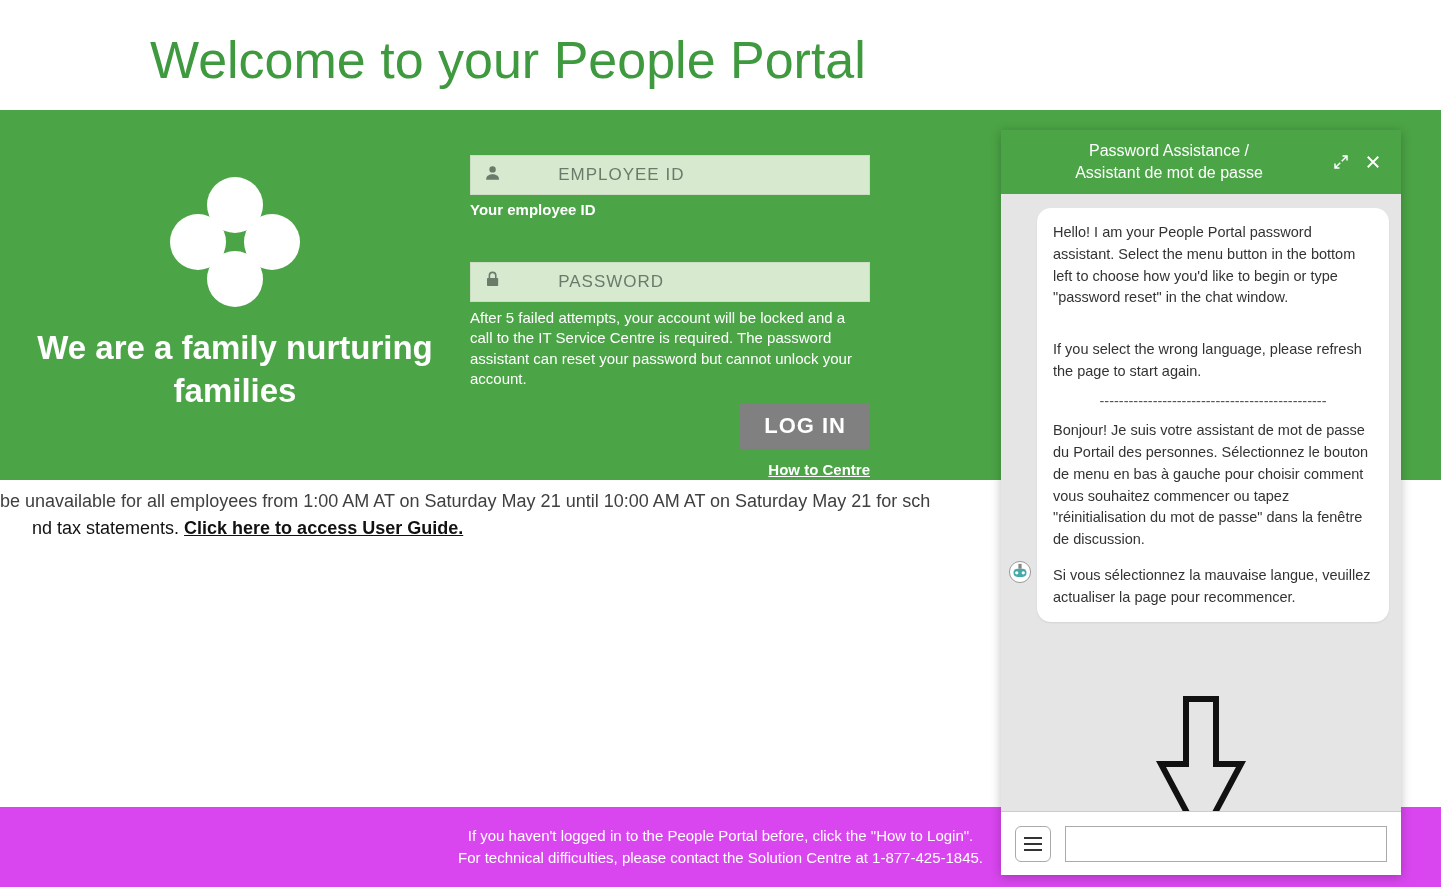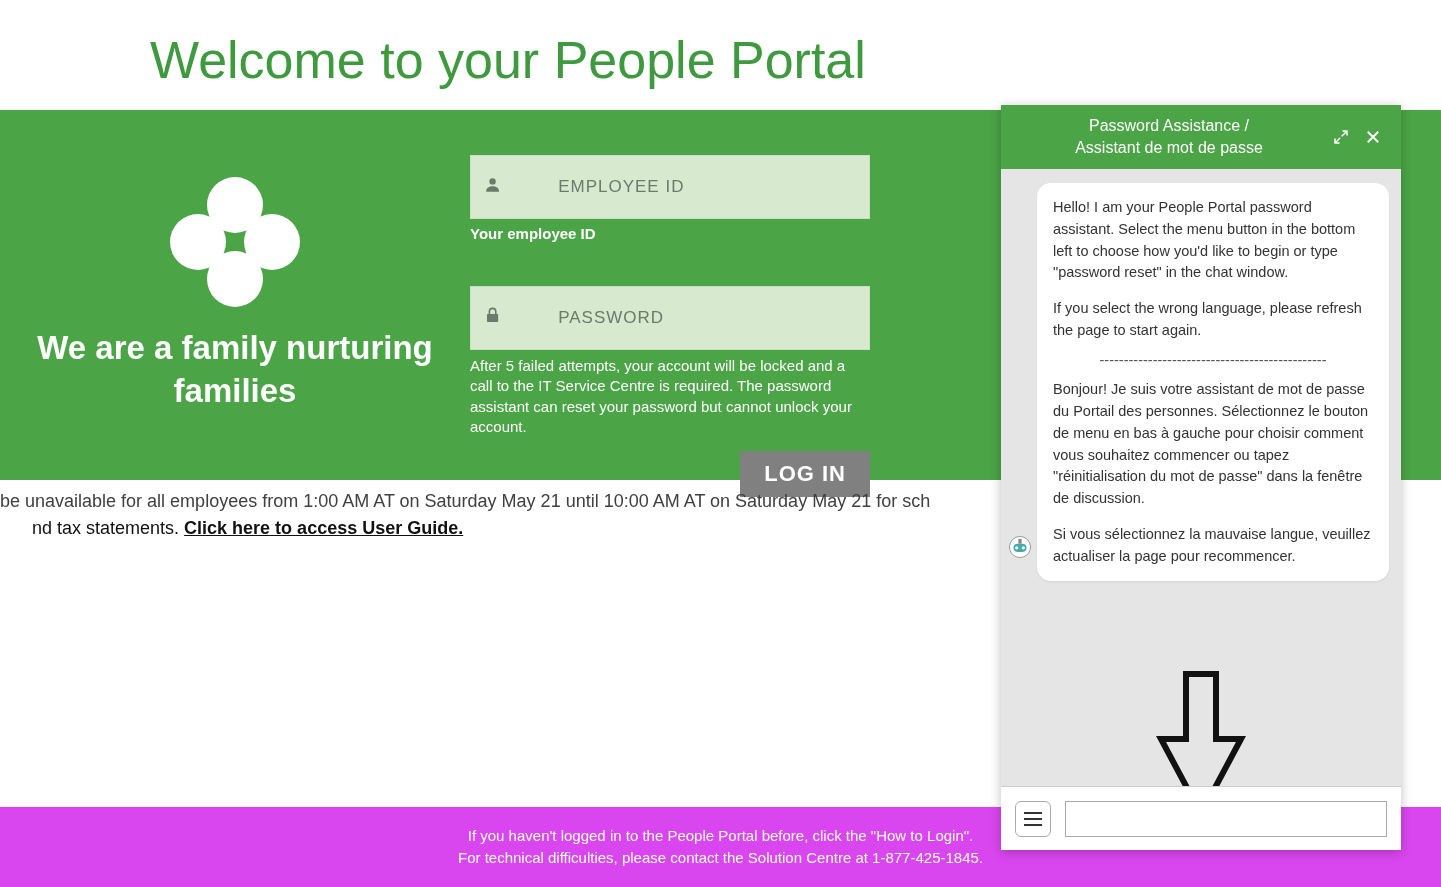--- a/index.html
+++ b/index.html
@@ -47,21 +47,21 @@
   }
   .hero-right {
     flex:0 0 520px;
     padding-top:45px;
   }
   .field {
     display:flex;
     align-items:center;
     background:#d7e9cf;
     width:400px;
-    height:64px;
+    height:40px;
     margin-bottom:6px;
     padding:0 12px;
     border:1px solid rgba(0,0,0,.05);
     gap:44px;
   }
   .field .icon {
     width:24px; height:24px; margin-right:12px; color:#6a7b6a;
   }
   .field input {
     border:none; background:transparent; outline:none;
@@ -93,21 +93,21 @@
   .banner .line2 a { color:#111; font-weight:700; text-decoration:underline; cursor:pointer;}
   
   .footer {
     position:absolute; bottom:0; left:0; width:1441px; height:80px;
     background:#d946ef; color:#fff; font-size:15px;
     display:flex; flex-direction:column; align-items:center; justify-content:center;
     line-height:1.45;
   }
   
   .chat {
-    position:absolute; top:105px; right:40px; width:400px; height:745px;
+    position:absolute; top:130px; right:40px; width:400px; height:745px;
     background:#e5e5e5; box-shadow:0 2px 10px rgba(0,0,0,.25);
     display:flex; flex-direction:column;
   }
   .chat-header{
     background:#4ba446; color:#fff; height:64px;
     display:flex; align-items:center; padding:0 16px;
   }
   .chat-header .title{
     flex:1; text-align:center; font-size:16px; line-height:1.35;
   }
@@ -223,21 +223,21 @@
     <div class="hbtn">
       <svg viewBox="0 0 24 24" width="18" height="18" fill="none" stroke="currentColor" stroke-width="2.5">
           <path d="M5 5l14 14M19 5L5 19"></path>
         </svg>
     </div>
   </div>
 
   <div class="chat-body">
     <div class="bubble">
       <p>Hello! I am your People Portal password assistant. Select the menu button in the bottom left to choose how you'd like to begin or type "password reset" in the chat window.</p>
-      <p style="margin-top:14px">If you select the wrong language, please refresh the page to start again.</p>
+      <p style="margin-top:30px">If you select the wrong language, please refresh the page to start again.</p>
       <p class="sep">-----------------------------------------------</p>
       <p>Bonjour! Je suis votre assistant de mot de passe du Portail des personnes. Sélectionnez le bouton de menu en bas à gauche pour choisir comment vous souhaitez commencer ou tapez "réinitialisation du mot de passe" dans la fenêtre de discussion.</p>
       <p style="margin-top:14px">Si vous sélectionnez la mauvaise langue, veuillez actualiser la page pour recommencer.</p>
     </div>
 
     <div class="avatar">
       <svg viewBox="0 0 32 32">
           <circle cx="16" cy="16" r="13" fill="#fff" stroke="#888"></circle>
           <rect x="8" y="12" width="16" height="10" rx="5" fill="#4aa"></rect>
           <circle cx="12" cy="17" r="2" fill="#fff"></circle>

